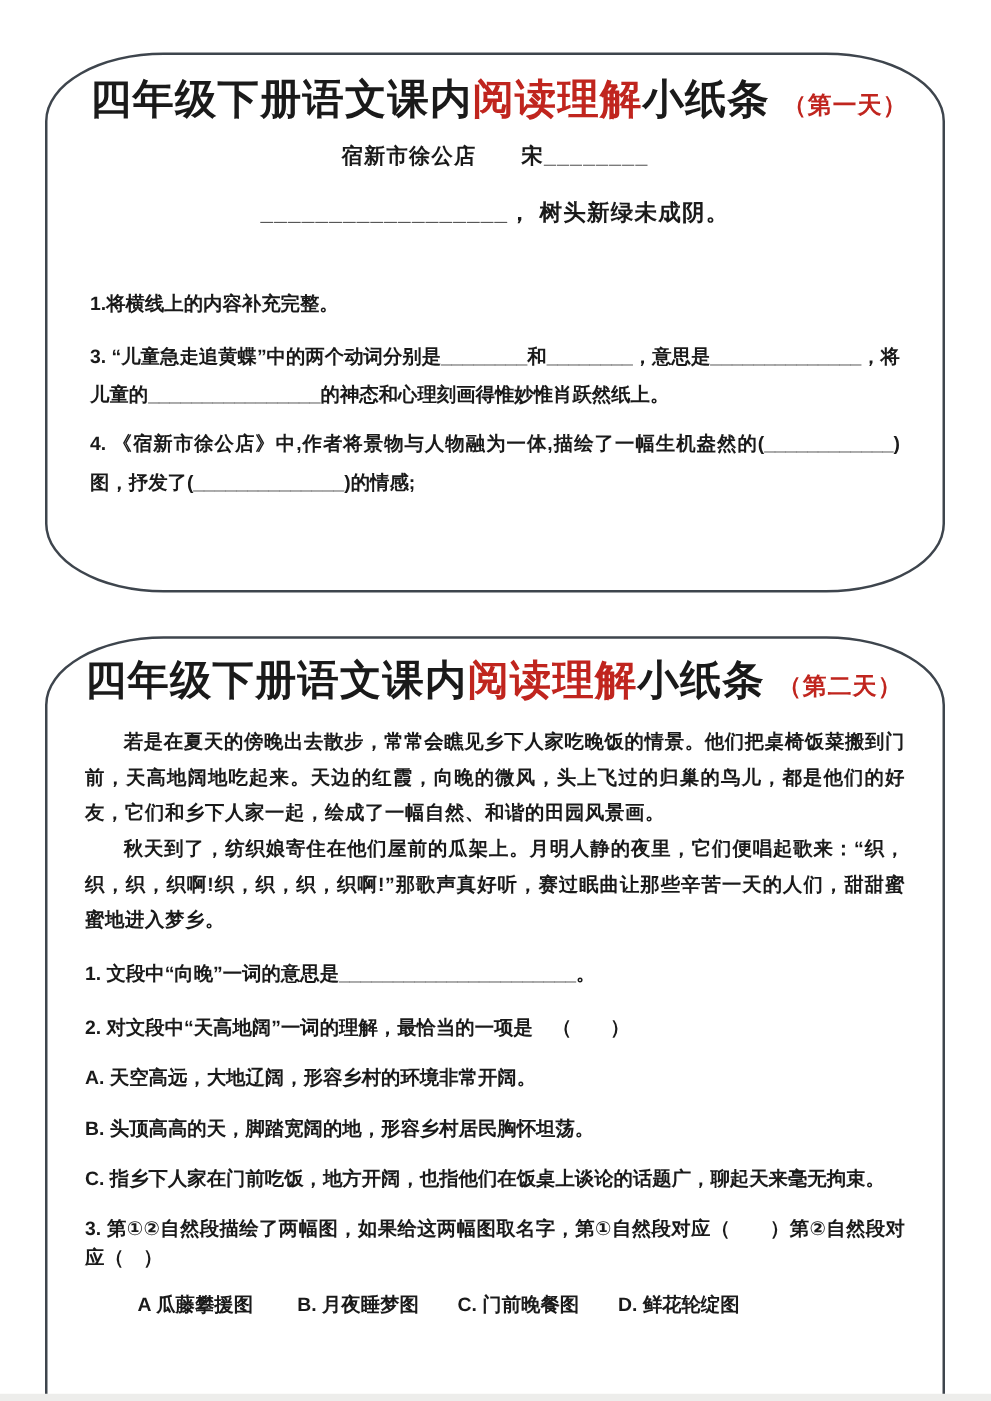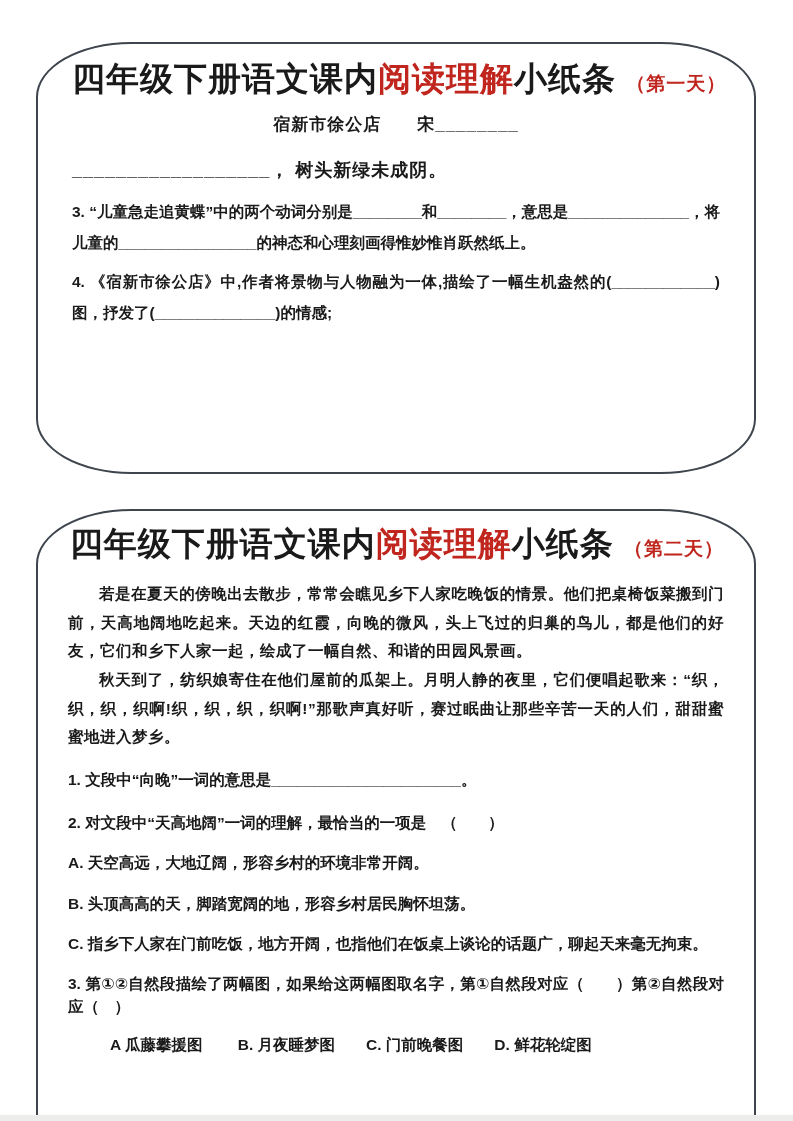--- a/index.html
+++ b/index.html
@@ -17,39 +17,39 @@
     width:720px;
     box-sizing:border-box;
     border:2.5px solid #3e454d;
     border-radius:95px / 55px;
     background:#ffffff;
   }
   .card-one { top:42px;  height:432px; padding:14px 34px 0 34px; }
   .card-two { top:509px; height:668px; padding:12px 30px 0 30px; }
 
   .card-title {
-    text-align:right;
+    text-align:left;
     font-weight:bold;
     font-size:33px;
     letter-spacing:1px;
     line-height:1.3;
     white-space:nowrap;
   }
   .red { color:#c0251e; }
   .day-tag { font-size:19px; font-weight:bold; }
 
   .poem-header {
     text-align:center;
     font-weight:bold;
     font-size:17px;
     margin-top:12px;
     letter-spacing:1px;
   }
   .poem-line {
-    text-align:left;
+    text-align:center;
     font-weight:bold;
     font-size:18px;
     margin-top:22px;
     letter-spacing:1px;
   }
 
   .question {
     font-weight:bold;
     font-size:15.5px;
     line-height:1.55;
@@ -90,20 +90,21 @@
 
 <div class="card card-one">
   <div class="card-title">
     <span>四年级下册语文课内</span><span class="red">阅读理解</span><span>小纸条</span>
     <span class="red day-tag">（第一天）</span>
   </div>
 
   <div class="poem-header">宿新市徐公店　　宋________</div>
   <div class="poem-line">__________________，  树头新绿未成阴。</div>
 
+  <div class="question q1">1.将横线上的内容补充完整。</div>
   <div class="question q3">3. “儿童急走追黄蝶”中的两个动词分别是________和________，意思是______________，将儿童的________________的神态和心理刻画得惟妙惟肖跃然纸上。</div>
   <div class="question q4">4. 《宿新市徐公店》中,作者将景物与人物融为一体,描绘了一幅生机盎然的(____________)图，抒发了(______________)的情感;</div>
 </div>
 
 <div class="card card-two">
   <div class="card-title">
     <span>四年级下册语文课内</span><span class="red">阅读理解</span><span>小纸条</span>
     <span class="red day-tag">（第二天）</span>
   </div>
 

